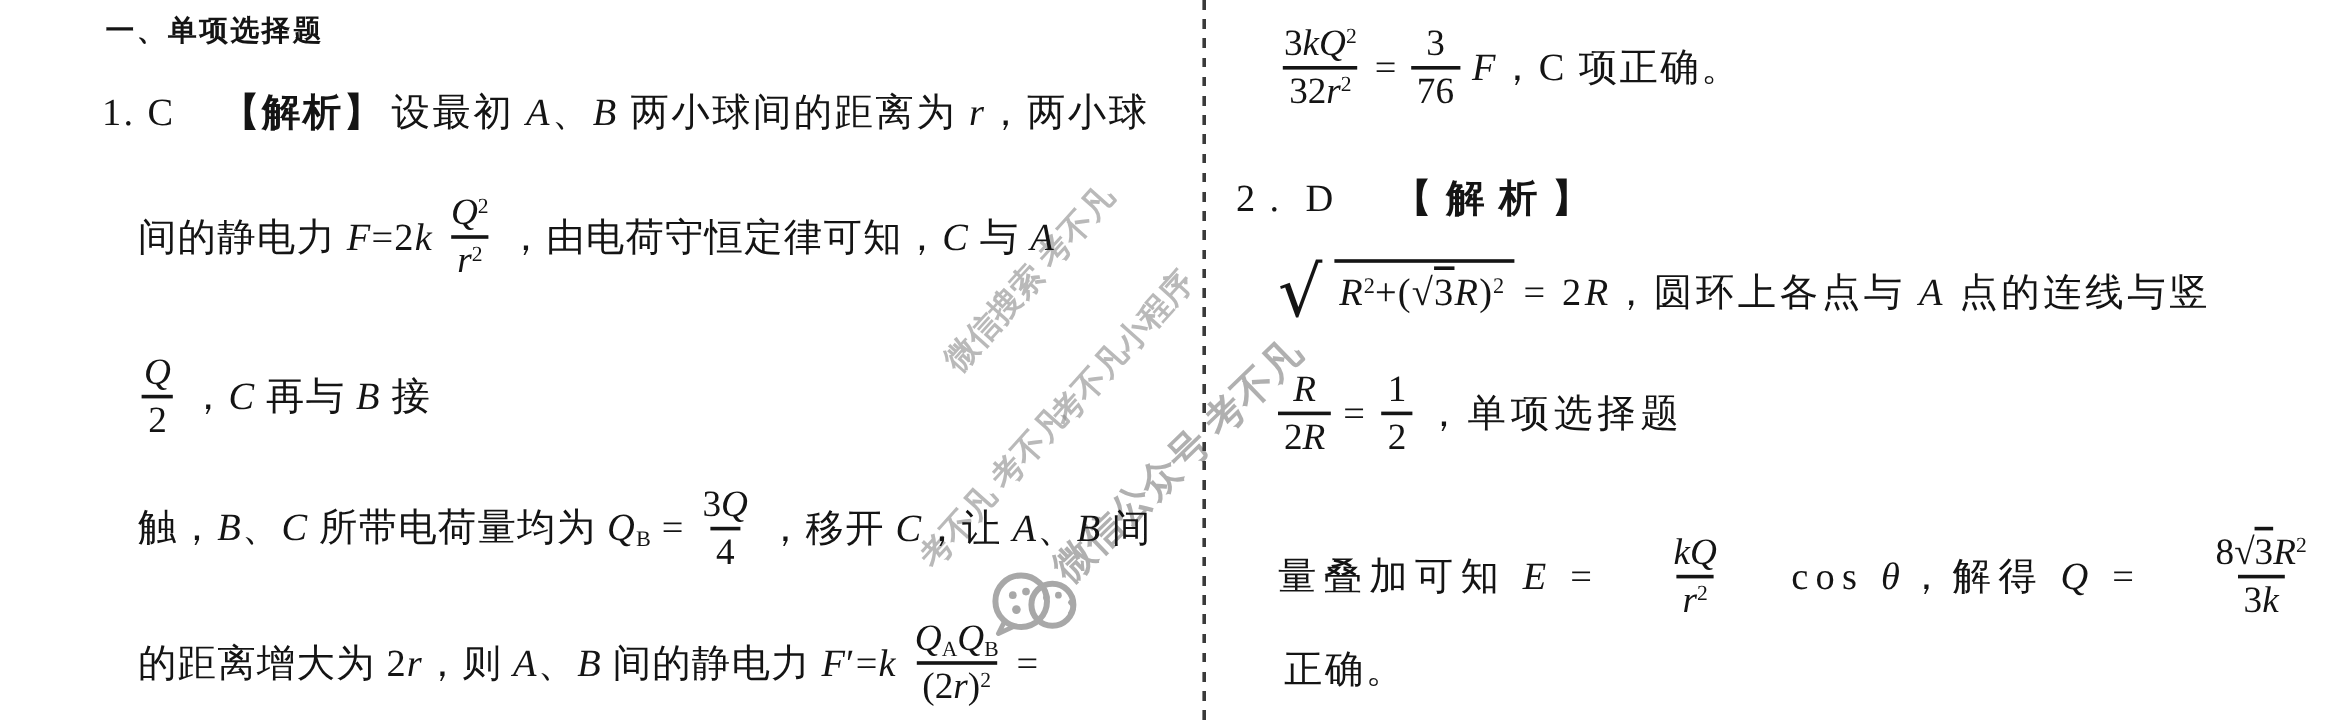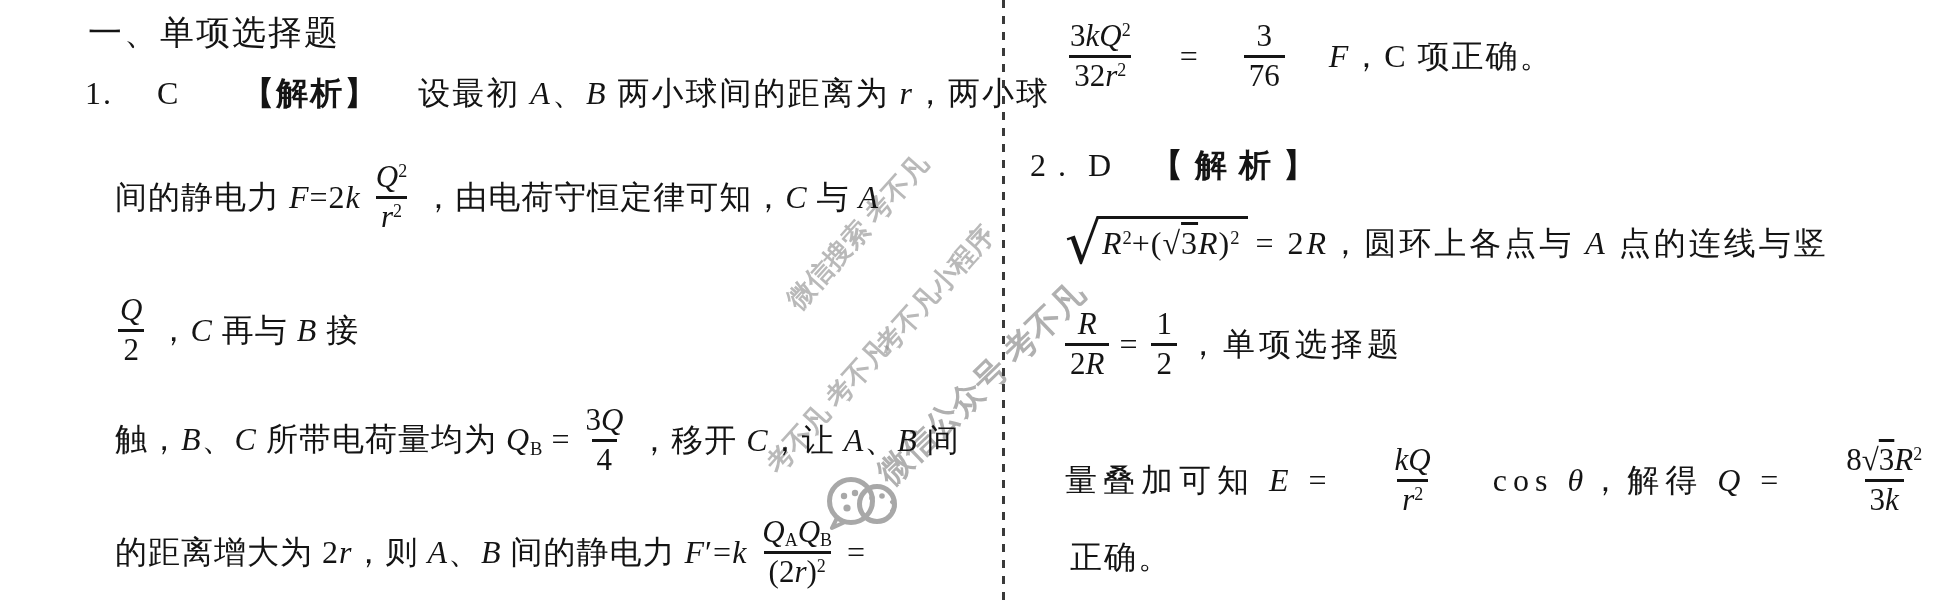--- a/index.html
+++ b/index.html
@@ -10,43 +10,43 @@
     font-family:"Liberation Serif","DejaVu Serif",serif;
     color:#141414;
   }
   .line {
     position:absolute; display:flex; align-items:center;
     font-size:32px; white-space:nowrap; line-height:1.2;
   }
   .seg { display:inline-block; }
   .heading {
     font-family:"Liberation Sans","DejaVu Sans",sans-serif;
-    font-weight:normal; font-size:34px; letter-spacing:2px;
+    font-weight:bold; font-size:24px; letter-spacing:2px;
   }
   .qnum { margin-right:10px; }
   .ans  { margin-right:28px; }
   .tag  {
     font-family:"Liberation Sans","DejaVu Sans",sans-serif;
-    font-weight:bold; margin-right:6px;
+    font-weight:bold; margin-right:6px;margin-left:10px;
   }
   i { font-style:italic; font-family:"Liberation Serif","DejaVu Serif",serif; }
   sup { font-size:.58em; vertical-align:.55em; letter-spacing:0; }
   sub { font-size:.58em; vertical-align:-.25em; letter-spacing:0; }
   .frac {
     display:inline-flex; flex-direction:column; align-items:center;
     margin:0 10px; line-height:1.12; letter-spacing:0;
   }
   .frac:first-child { margin-left:0; }
   .fn, .fd { padding:1px 5px; font-size:31px; text-align:center; }
   .fd { border-top:3px solid #151515; }
   .sqrt { display:inline-flex; align-items:flex-start; margin-right:8px; letter-spacing:1px; }
   .rad  { font-size:58px; line-height:54px; margin-right:-5px; font-family:"DejaVu Sans",sans-serif; }
-  .rcd  { border-top:3px solid #151515; padding:6px 8px 0 4px; font-size:32px; line-height:1.15; }
+  .rcd  { border-top:3px solid #151515; padding:6px 8px 0 4px; font-size:32px; line-height:1.15;margin-left:14px; }
   .ov   { text-decoration:overline; }
-  .ls1 { letter-spacing:1px; } .ls2 { letter-spacing:2px;gap:34px; } .ls3 { letter-spacing:3px; }
+  .ls1 { letter-spacing:1px; } .ls2 { letter-spacing:2px; } .ls3 { letter-spacing:3px; }
   .ls4 { letter-spacing:4px; } .ls6 { letter-spacing:6px;gap:47px; } .ls12 { letter-spacing:12px; }
   .divider {
     position:absolute; left:1002px; top:0; width:3px; height:603px;
     background:repeating-linear-gradient(to bottom,#3a3a3a 0 8px,transparent 8px 16px);
   }
   .wm-layer { position:absolute; inset:0; pointer-events:none; }
   .wm {
     position:absolute; white-space:nowrap;
     font-family:"Liberation Sans","DejaVu Sans",sans-serif; font-weight:bold;
     color:#8f8f8f; opacity:.62;

